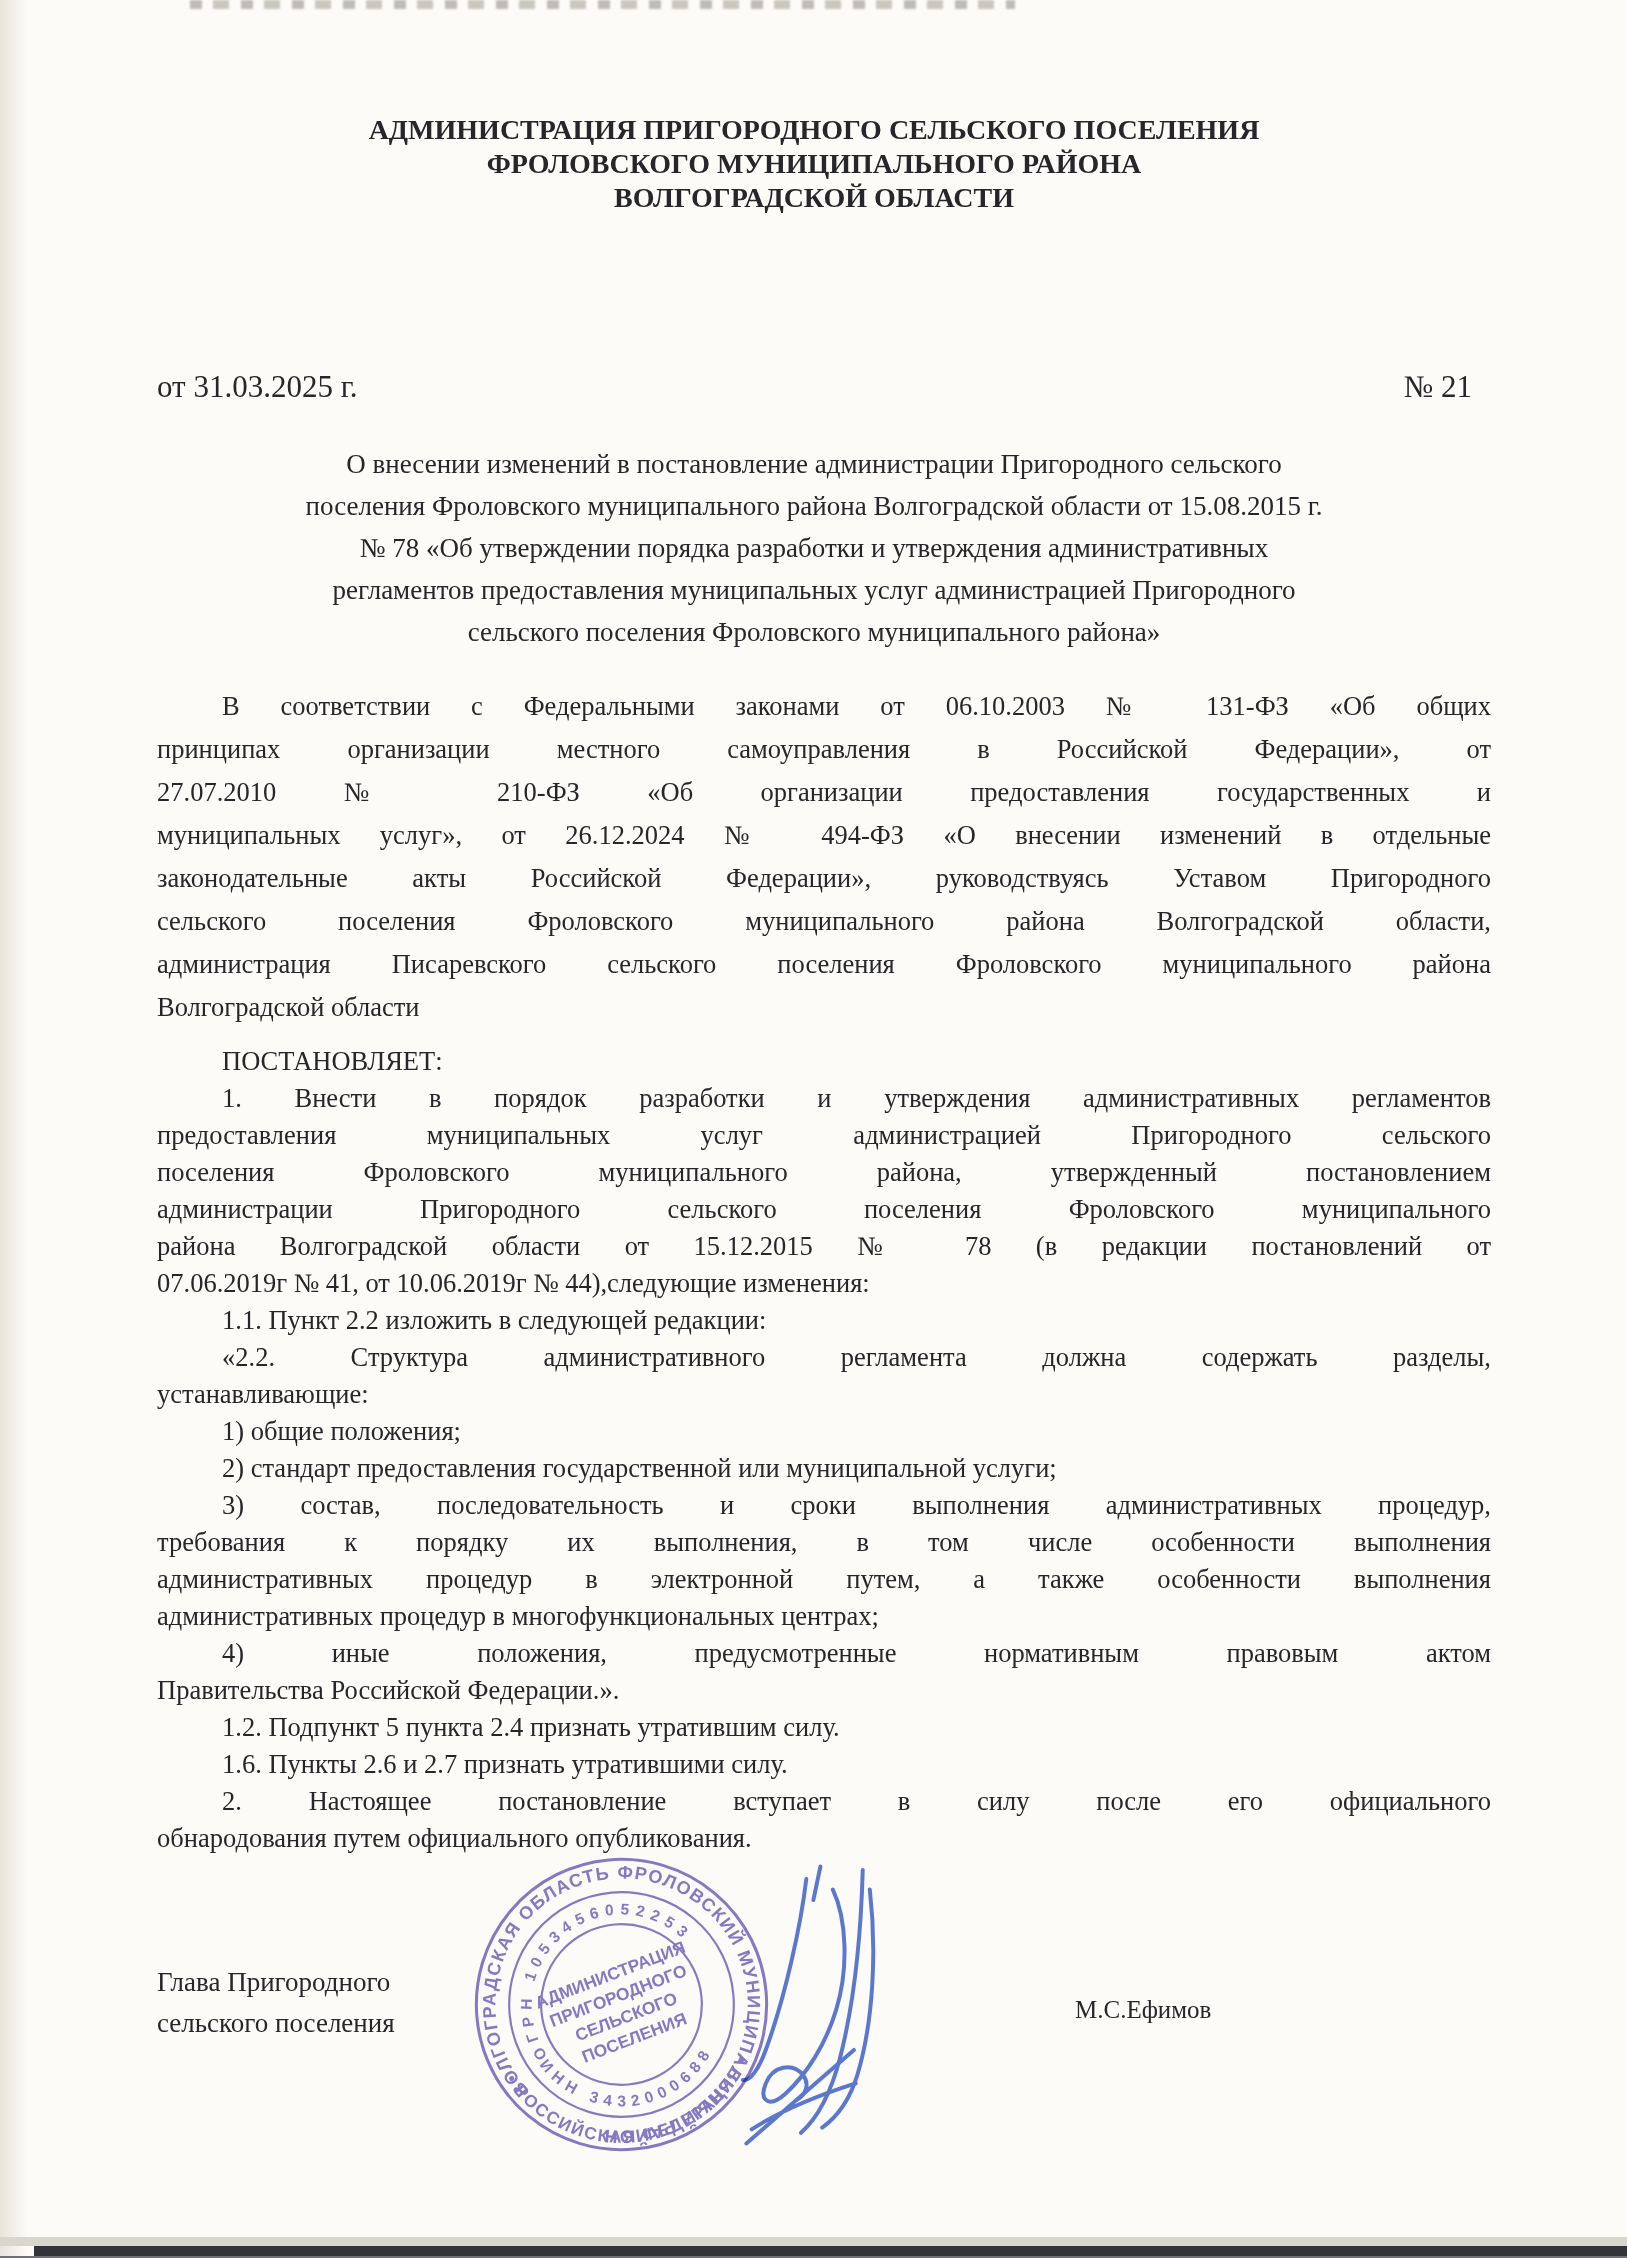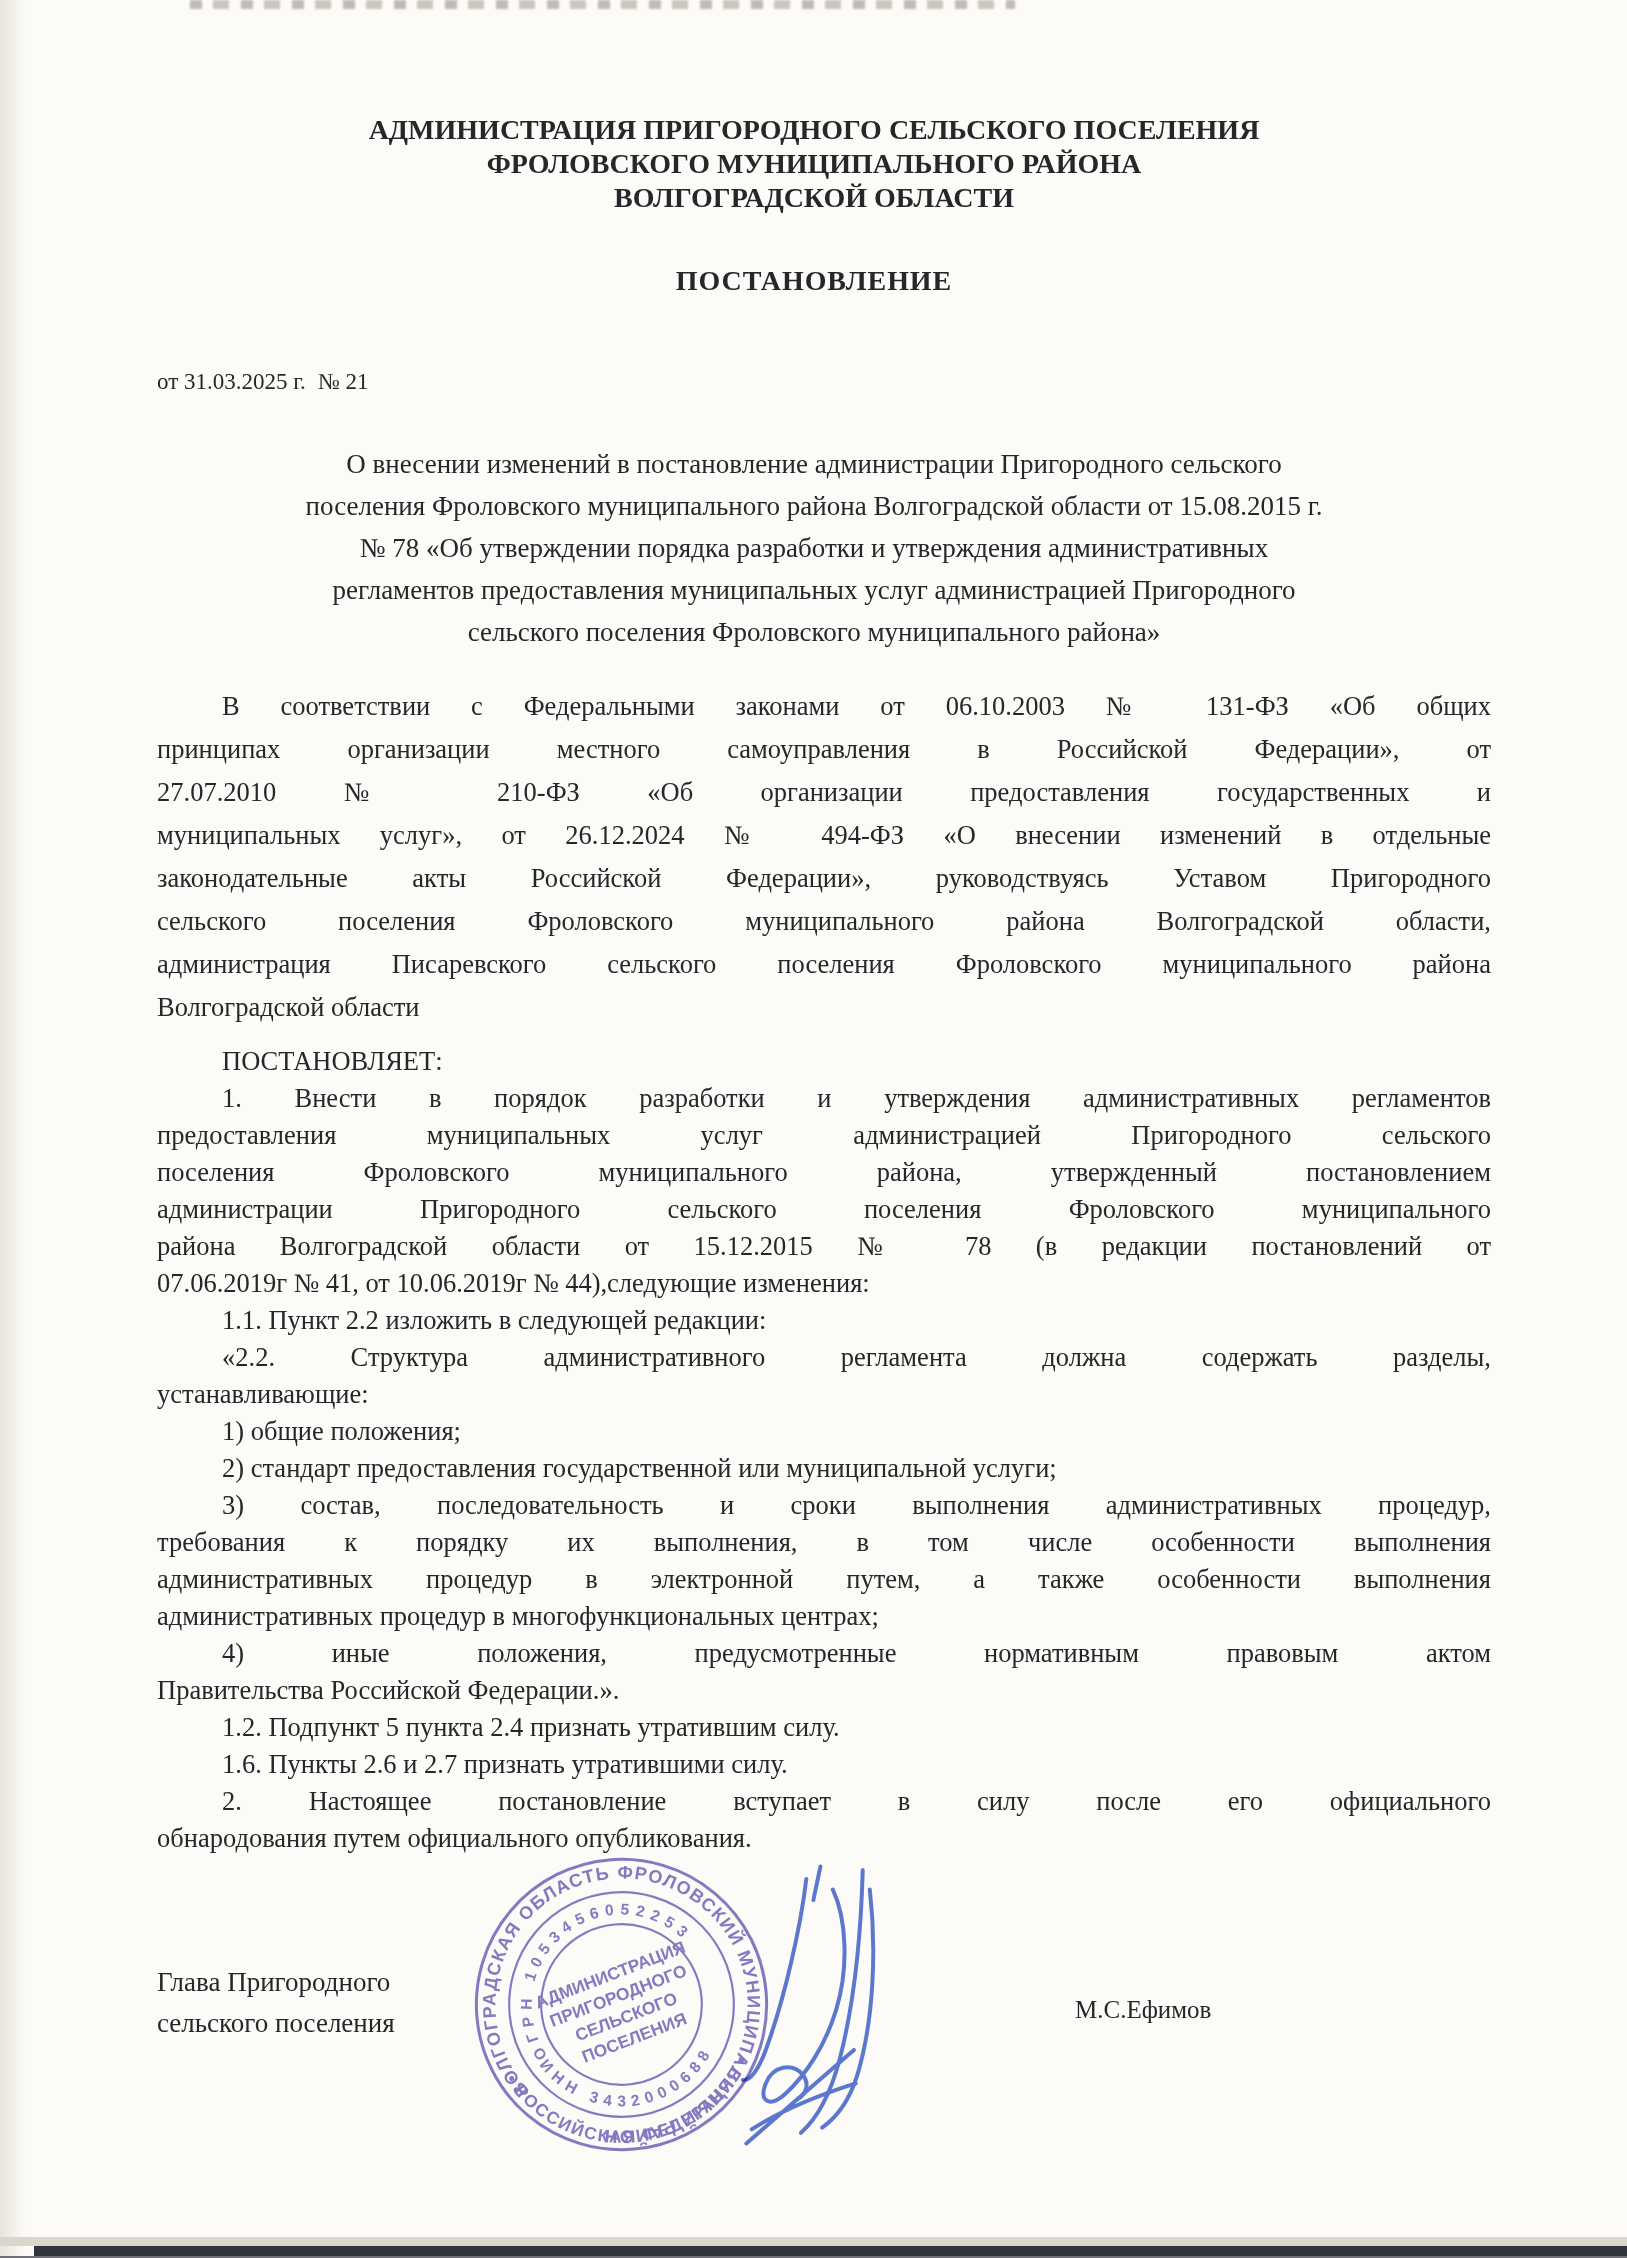--- a/index.html
+++ b/index.html
@@ -21,21 +21,21 @@
   .bottom-band-dark{position:absolute;left:34px;top:2246px;width:1594px;height:9.7px;background:#33333c;}
   .bottom-band-foot{position:absolute;left:0;top:2256px;width:100%;height:2.6px;background:#70707a;}
 
   
   .hdr{position:absolute;top:113px;left:0;width:100%;text-align:center;
     font-weight:bold;font-size:28px;line-height:34px;}
   .hdr div{white-space:nowrap;}
   .doc-type{position:absolute;top:265px;left:0;width:100%;text-align:center;
     font-weight:bold;font-size:28px;letter-spacing:0.9px;}
   .date-row{position:absolute;top:369px;left:157px;width:1315px;
-    display:flex;justify-content:flex-start;font-size:23px;gap:12px;}
+    display:flex;justify-content:space-between;font-size:31px;gap:12px;}
 
   
   .title{position:absolute;top:443px;left:159px;width:1310px;
     font-size:27px;line-height:42px;}
   .title .tline{text-align:center;white-space:nowrap;}
 
   
   .flow{position:absolute;top:685px;left:157px;width:1334px;font-size:26.5px;}
   .para{line-height:37px;}
   .para.wide{line-height:43px;}
@@ -62,21 +62,20 @@
 
   <div class="edge-left"></div>
   <div class="top-artifact"></div>
 
   <div class="hdr">
       <div class="tline">АДМИНИСТРАЦИЯ ПРИГОРОДНОГО СЕЛЬСКОГО ПОСЕЛЕНИЯ</div>
       <div class="tline">ФРОЛОВСКОГО МУНИЦИПАЛЬНОГО РАЙОНА</div>
       <div class="tline">ВОЛГОГРАДСКОЙ ОБЛАСТИ</div>
     </div>
 
-  <div class="doc-type">ПОСТАНОВЛЕНИЕ</div>
 
   <div class="date-row">
     <span>от 31.03.2025 г.</span>
     <span>№ 21</span>
   </div>
 
   <div class="title">
       <div class="tline">О внесении изменений в постановление администрации Пригородного сельского</div>
       <div class="tline">поселения Фроловского муниципального района Волгоградской области  от 15.08.2015 г.</div>
       <div class="tline">№ 78 «Об утверждении порядка разработки и утверждения административных</div>

